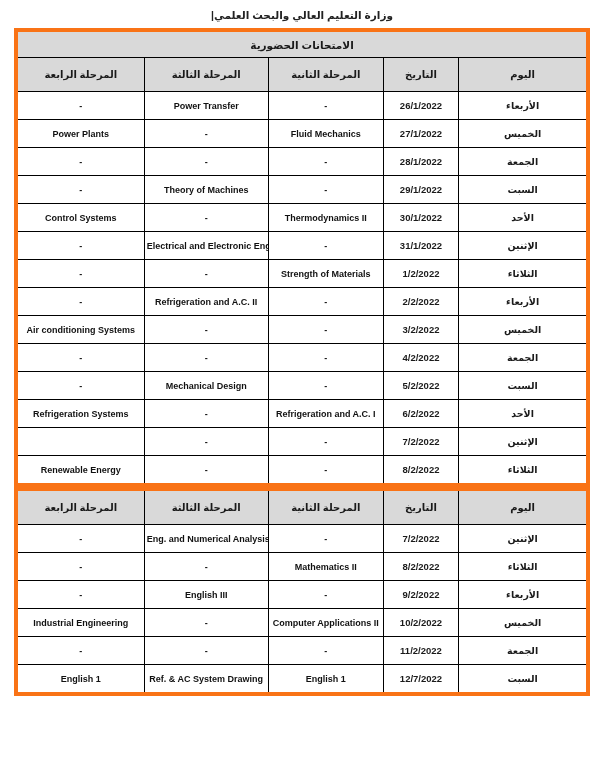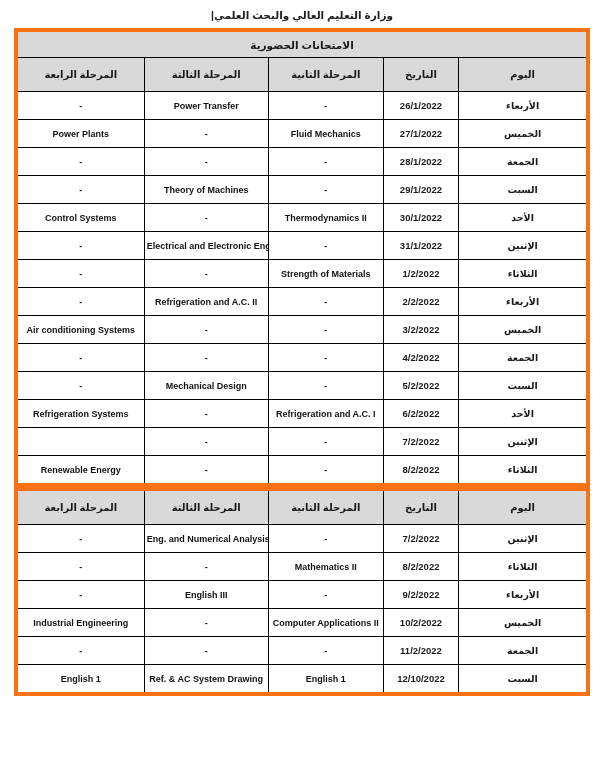--- a/index.html
+++ b/index.html
@@ -235,21 +235,21 @@
         </tr>
         <tr class="row-data">
           <td class="cell-day">الجمعة</td>
           <td class="cell-date">11/2/2022</td>
           <td class="cell-stage2">-</td>
           <td class="cell-stage3">-</td>
           <td class="cell-stage4">-</td>
         </tr>
         <tr class="row-data">
           <td class="cell-day">السبت</td>
-          <td class="cell-date">12/10/2022</td>
+          <td class="cell-date">12/7/2022</td>
           <td class="cell-stage2">English 1</td>
           <td class="cell-stage3">Ref. &amp; AC System Drawing</td>
           <td class="cell-stage4">English 1</td>
         </tr>
       </tbody>
   </table>
 
 </div>
 
 </body></html>

